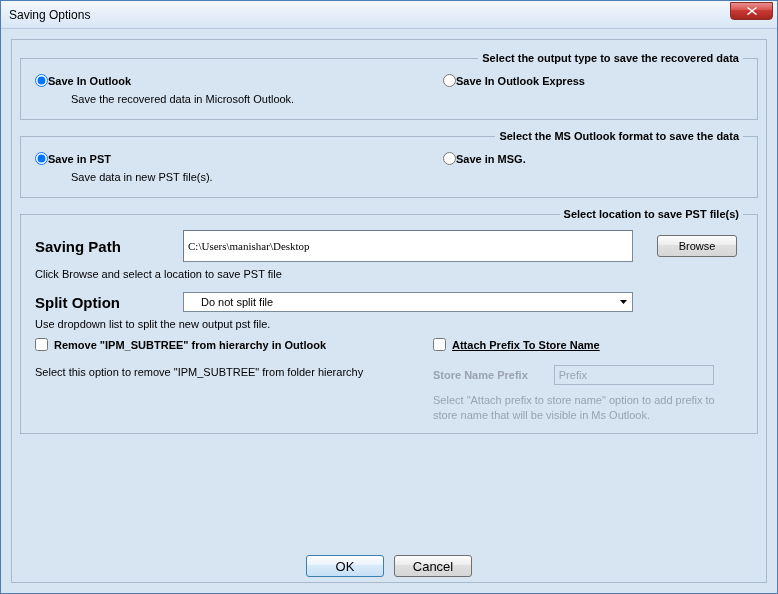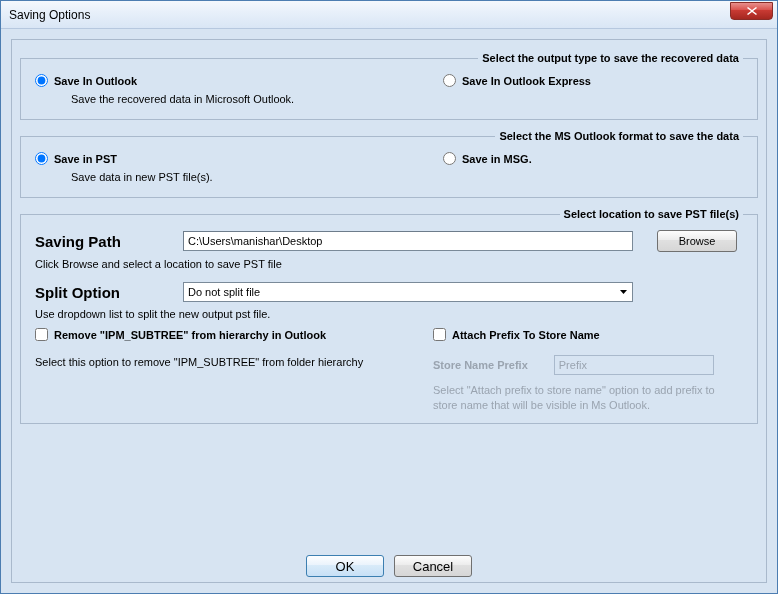--- a/index.html
+++ b/index.html
@@ -80,21 +80,20 @@
     align-items: flex-start;
   }
   .radio-col {
     flex: 1;
   }
   .radio-item {
     display: flex;
     align-items: center;
     font-weight: bold;
     font-size: 11px;
-    gap: 6px;
   }
   .radio-item input[type=radio] {
     margin: 0;
     width: 13px; height: 13px;
   }
   .desc {
     margin-top: 6px;
     font-size: 11px;
     color: #000;
     margin-left: 36px;
@@ -104,28 +103,28 @@
     align-items: center;
     margin-bottom: 6px;
   }
   .form-label {
     width: 148px;
     font-weight: bold;
     font-size: 15px;
   }
   .path-input {
     flex: 0 0 450px;
-    height: 20px;
+    height: 32px;
     background: #fff;
     border: 1px solid #7a8a99;
     border-top-color:#6d7c8b;
     border-left-color:#6d7c8b;
     padding: 0 4px;
     font-size: 11px;
-    font-family: Liberation Sans, sans-serif;
+    font-family: Liberation Serif, serif;
   }
   .browse-btn {
     margin-left: 24px;
     width: 80px;
     height: 22px;
     background: linear-gradient(to bottom, #fdfdfd 0%, #ececec 45%, #e0e0e0 46%, #d6d6d6 100%);
     border: 1px solid #707070;
     border-radius: 3px;
     font-size: 11px;
     font-family: inherit;
@@ -136,21 +135,21 @@
     margin: 2px 0 12px 0;
   }
   .select-wrap {
     flex: 0 0 450px;
     height: 20px;
     background: #fff;
     border: 1px solid #7a8a99;
     display: flex;
     align-items: center;
     position: relative;
-    padding: 0 20px 0 4px;
+    padding: 0 20px 0 17px;
     font-size: 11px;
   }
   .select-arrow {
     position: absolute;
     right: 0; top: 0;
     width: 17px; height: 18px;
     display: flex;
     align-items: center;
     justify-content: center;
   }
@@ -312,21 +311,21 @@
           <div class="check-col">
             <label class="check-item">
               <input type="checkbox" style="">
               <span>Remove "IPM_SUBTREE" from hierarchy in Outlook</span>
             </label>
             <div class="subdesc">Select this option to remove "IPM_SUBTREE" from folder hierarchy</div>
           </div>
           <div class="check-col" style="flex:0 0 310px;">
             <label class="check-item">
               <input type="checkbox" style="">
-              <span style="">Attach Prefix To Store Name</span>
+              <span style="text-decoration: underline;">Attach Prefix To Store Name</span>
             </label>
             <div class="store-row">
               <span class="store-label">Store Name Prefix</span>
               <input class="store-input" type="text" disabled="" value="Prefix" style="">
             </div>
             <div class="store-hint">Select "Attach prefix to store name" option to add prefix to store name that will be visible in Ms Outlook.</div>
           </div>
         </div>
       </fieldset>
 

